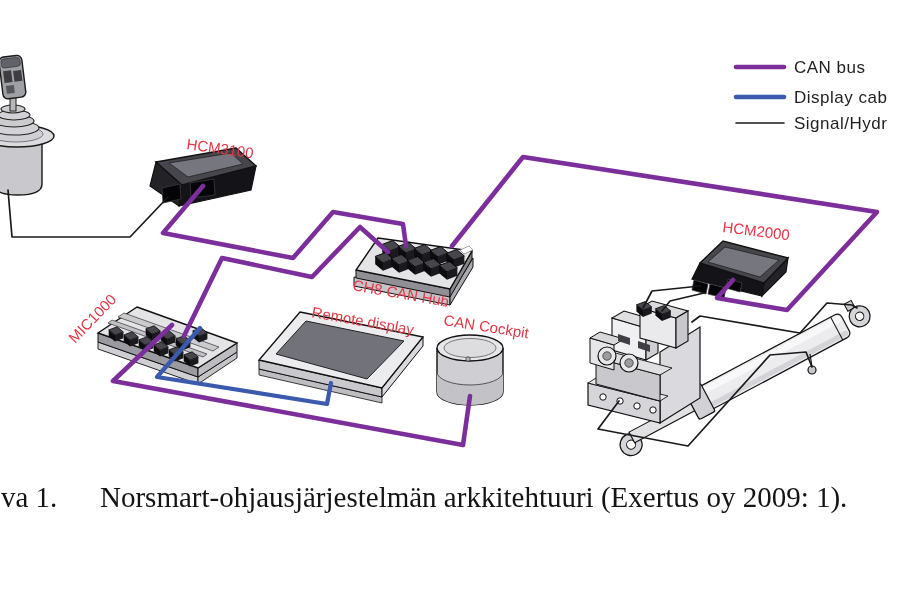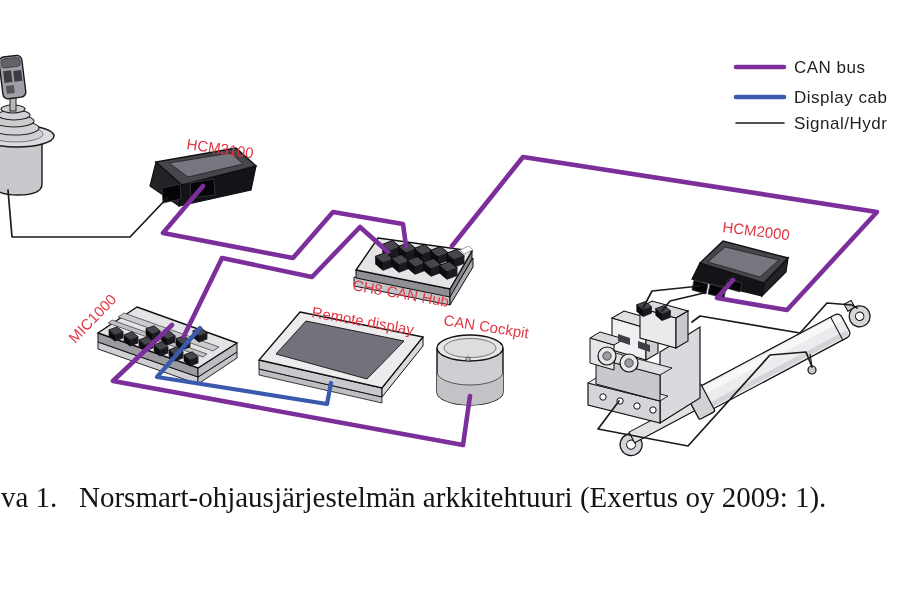--- a/index.html
+++ b/index.html
@@ -1,20 +1,20 @@
 <!DOCTYPE html>
 <html><head>
 <meta charset="utf-8">
 <style>
   html,body{margin:0;padding:0;background:#fff;}
   .page{position:relative;width:900px;height:600px;background:#ffffff;overflow:hidden;font-family:"Liberation Sans",sans-serif;}
   svg{position:absolute;left:0;top:0;}
   .caption{position:absolute;top:481px;left:0;width:900px;font-family:"Liberation Serif",serif;font-size:29px;color:#141414;white-space:nowrap;}
   .caption .num{position:absolute;left:1px;top:0;}
-  .caption .txt{position:absolute;left:79px;top:0;}
+  .caption .txt{position:absolute;left:100px;top:0;}
 </style>
 </head>
 <body>
 
 <div class="page">
 <svg width="900" height="600" viewBox="0 0 900 600">
   <defs>
     <g id="cn">
       <polygon points="-6,-2 2,-5 8,0 0,3" fill="#46464c" stroke="#000" stroke-width="0.7"></polygon>
       <polygon points="-6,-2 0,3 0,9 -6,4" fill="#0c0c0f"></polygon>

